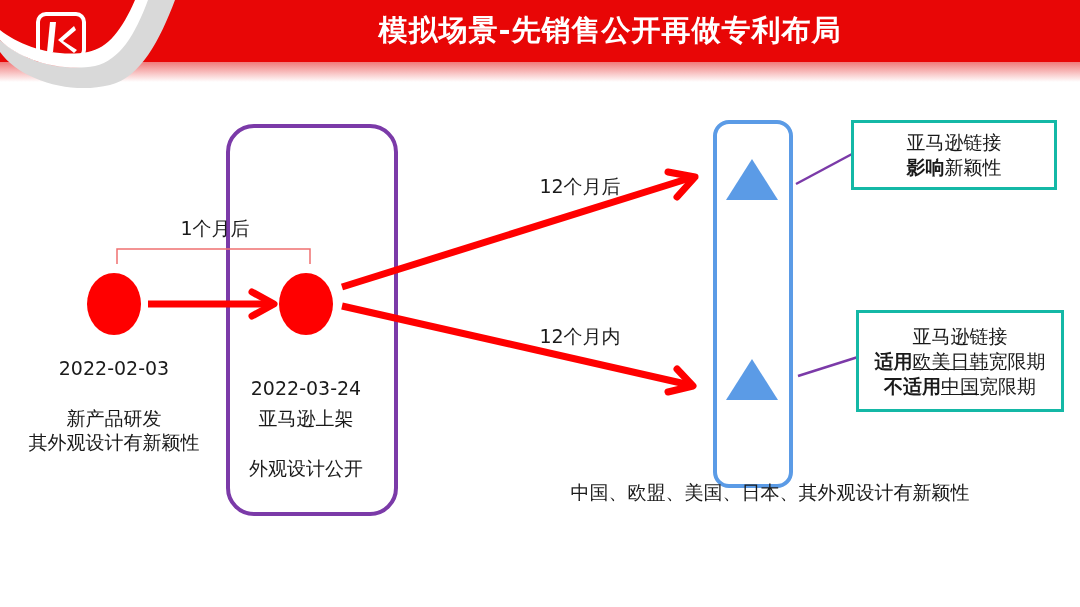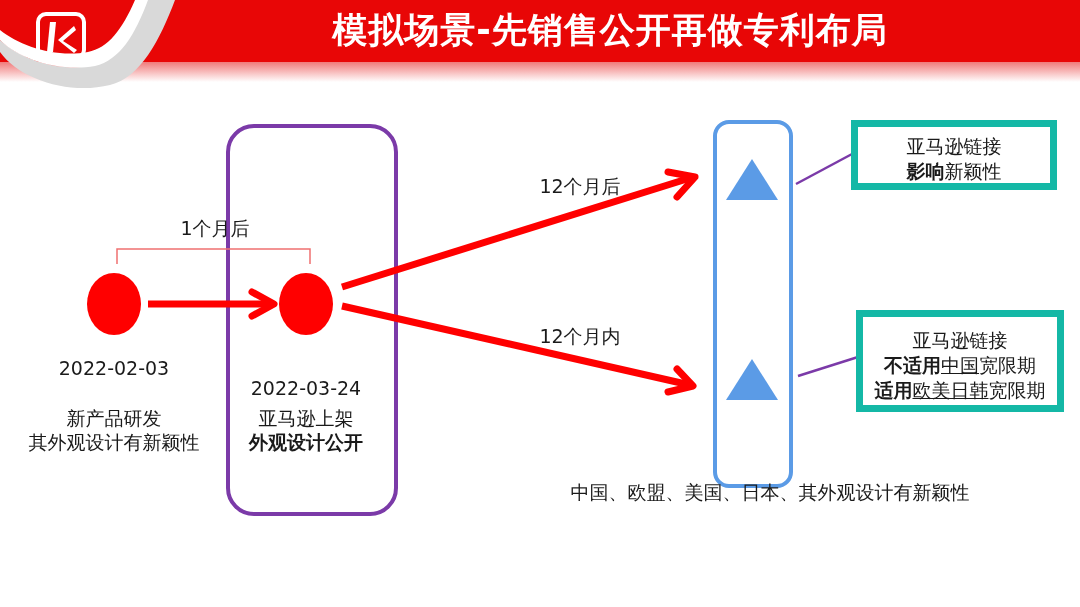--- a/index.html
+++ b/index.html
@@ -2,25 +2,25 @@
 <html><head>
 <meta charset="utf-8">
 <style>
   html, body { margin:0; padding:0; }
   body { width:1080px; height:607px; position:relative; overflow:hidden; background:#ffffff;
          font-family:"DejaVu Sans","Liberation Sans",sans-serif; color:#1a1a1a; }
   .header { position:absolute; left:0; top:0; width:1080px; height:62px; background:#e80606; }
   .header-fade { position:absolute; left:0; top:62px; width:1080px; height:20px;
                  background:linear-gradient(#f07a7a, rgba(255,255,255,0)); }
   .title { position:absolute; left:300px; top:11px; width:620px; text-align:center;
-           color:#ffffff; font-size:35px; font-weight:bold; letter-spacing:1px; line-height:38px; }
+           color:#ffffff; font-size:29px; font-weight:bold; letter-spacing:1px; line-height:38px; }
   .logo-wrap { position:absolute; left:0; top:0; }
   .abs { position:absolute; }
   .label { position:absolute; font-size:19px; line-height:24px; text-align:center; white-space:nowrap; }
-  .box { position:absolute; border:7px solid #14b8a6; background:#fff; box-sizing:border-box;
+  .box { position:absolute; border:3px solid #14b8a6; background:#fff; box-sizing:border-box;
          text-align:center; font-size:19px; line-height:25px; }
   .box b { font-weight:bold; }
   .u { text-decoration:underline; }
 </style>
 </head>
 <body>
 
 <div class="header"></div>
 <div class="header-fade"></div>
 <svg class="logo-wrap" width="200" height="110">
@@ -64,29 +64,29 @@
 </svg>
 
 <div class="label" style="left:150px;top:216px;width:130px;">1个月后</div>
 
 <div class="label" style="left:44px;top:356px;width:140px;">2022-02-03</div>
 <div class="label" style="left:14px;top:406px;width:200px;">新产品研发</div>
 <div class="label" style="left:14px;top:430px;width:200px;">其外观设计有新颖性</div>
 
 <div class="label" style="left:236px;top:356px;width:140px;margin-top:20px;">2022-03-24</div>
 <div class="label" style="left:226px;top:406px;width:160px;">亚马逊上架</div>
-<div class="label" style="left:226px;top:430px;width:160px;font-weight:bold;">外观设计公开</div>
+<div class="label" style="left:226px;top:456px;width:160px;">外观设计公开</div>
 
 <div class="label" style="left:520px;top:174px;width:120px;">12个月后</div>
 <div class="label" style="left:520px;top:324px;width:120px;">12个月内</div>
 
 <div class="label" style="left:540px;top:480px;width:460px;">中国、欧盟、美国、日本、其外观设计有新颖性</div>
 
 <div class="box" style="left:851px;top:120px;width:206px;height:70px;padding-top:7px;">
   <div>亚马逊链接</div>
   <div><b>影响</b><span>新颖性</span></div>
 </div>
 
 <div class="box" style="left:856px;top:310px;width:208px;height:102px;padding-top:11px;">
   <div>亚马逊链接</div>
+  <div><b>适用</b><span class="u">欧美日韩</span><span>宽限期</span></div>
   <div><b>不适用</b><span class="u">中国</span><span>宽限期</span></div>
-  <div><b>适用</b><span class="u">欧美日韩</span><span>宽限期</span></div>
 </div>
 
 </body></html>

